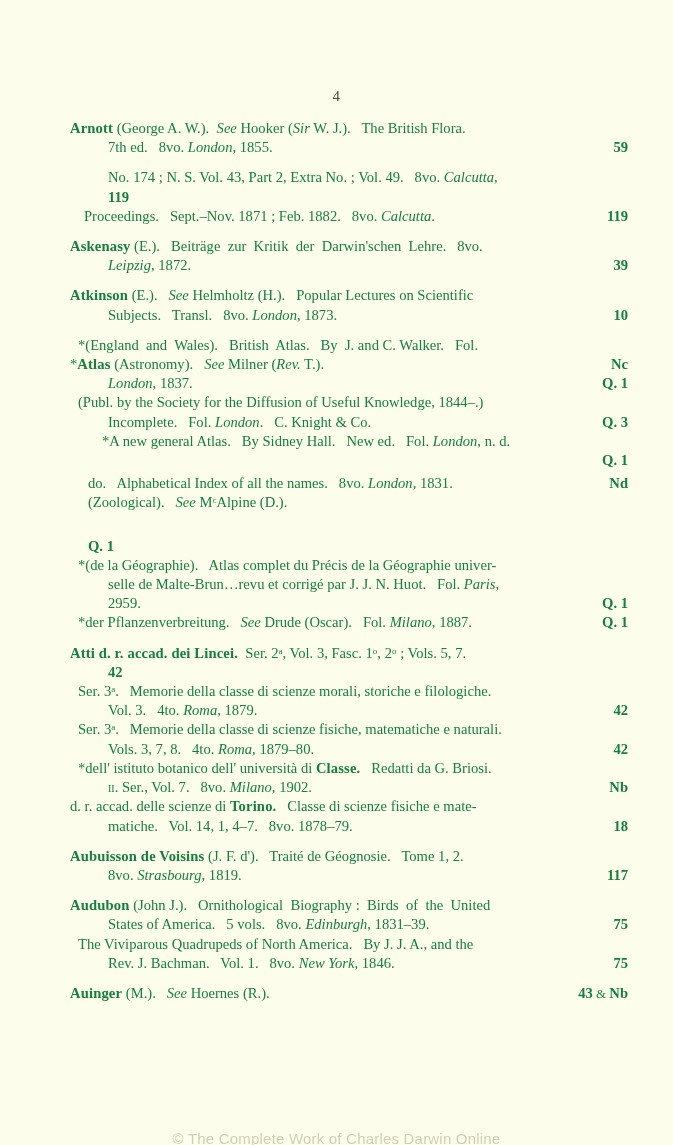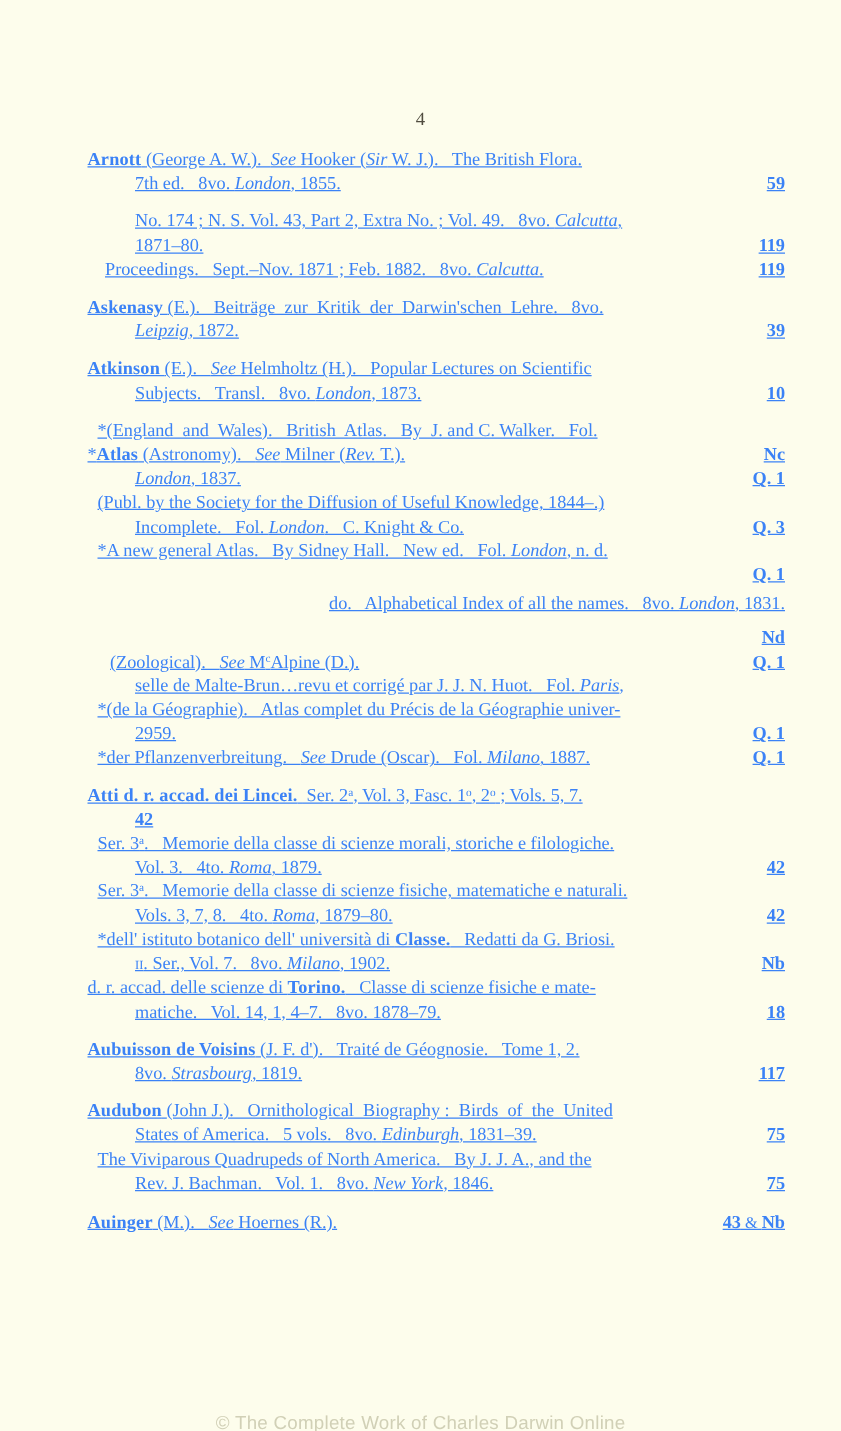--- a/index.html
+++ b/index.html
@@ -49,22 +49,21 @@
   }
   .entry:last-child { margin-bottom: 0; }
 
   
   .unit {
     position: relative;
     font-size: 14.6px;
     line-height: 19.2px;
     text-align: justify;
     text-justify: inter-word;
-    color: #3b82f6;
-    text-decoration: underline;
+    color: #15803d;
   }
 
   
   .lvl0 { padding-left: 0;    text-indent: 0; }
   .lvl1 { padding-left: 20px; text-indent: -20px; }
   .lvl3 { padding-left: 38px; text-indent: 0; }
 
   
   .hang {
     padding-left: 27px;
@@ -80,22 +79,22 @@
   }
   .ref .amp {
     font-weight: normal;
     font-size: 13px;
   }
 
   
   .spread {
     display: flex;
     justify-content: space-between;
-    align-items: flex-end;
-    gap: 8px;
+    align-items: flex-start;
+    gap: 24px;
   }
   .spread > .txt {
     flex: 1 1 auto;
     text-align: justify;
   }
   .spread > .ref {
     flex: 0 0 auto;
     text-align: right;
   }
 
@@ -151,21 +150,20 @@
         <span class="ref">59</span>
       </div>
     </div>
 
 
     <div class="entry">
       <div class="unit lvl3">
         No. 174 ; N. S. Vol. 43, Part 2, Extra No. ; Vol. 49.&nbsp;&nbsp; 8vo. <span class="ital">Calcutta</span>,
       </div>
       <div class="unit spread lvl3">
-        <span class="txt">1871–80.</span>
         <span class="ref">119</span>
       </div>
       <div class="unit spread lvl1" style="padding-left:14px;text-indent:0;">
         <span class="txt">Proceedings.&nbsp;&nbsp; Sept.–Nov. 1871 ; Feb. 1882.&nbsp;&nbsp; 8vo. <span class="ital">Calcutta</span>.</span>
         <span class="ref">119</span>
       </div>
     </div>
 
     <div class="entry">
       <div class="unit hang">
@@ -210,40 +208,40 @@
       </div>
 
       <div class="unit lvl1" style="padding-left:18px;text-indent:-10px;">
         (Publ. by the Society for the Diffusion of Useful Knowledge, 1844–.)
       </div>
       <div class="unit spread lvl3">
         <span class="txt">Incomplete.&nbsp;&nbsp; Fol. <span class="ital">London</span>.&nbsp;&nbsp; C. Knight &amp; Co.</span>
         <span class="ref">Q. 3</span>
       </div>
 
-      <div class="unit lvl1" style="padding-left:18px;text-indent:-10px;">
+      <div class="unit lvl1" style="padding-left:18px;text-indent:-10px;margin-left:24px;">
         *A new general Atlas.&nbsp;&nbsp; By Sidney Hall.&nbsp;&nbsp; New ed.&nbsp;&nbsp; Fol. <span class="ital">London</span>, n. d.
       </div>
       <div class="unit refline">Q. 1</div>
 
-      <div class="unit spread lvl1" style="padding-left:18px;text-indent:0;margin-top:4px;flex-direction:column;">
+      <div class="unit spread lvl1" style="padding-left:18px;text-indent:0;margin-top:4px;">
         <span class="txt">do.&nbsp;&nbsp; Alphabetical Index of all the names.&nbsp;&nbsp; 8vo. <span class="ital">London</span>, 1831.</span>
         <span class="ref">Nd</span>
       </div>
 
-      <div class="unit spread lvl1" style="padding-left:18px;text-indent:0;">
+      <div class="unit spread lvl1" style="padding-left:18px;text-indent:0;flex-direction:column;">
         <span class="txt">(Zoological).&nbsp;&nbsp; <span class="see">See</span> M<sup>c</sup>Alpine (D.).</span>
         <span class="ref">Q. 1</span>
       </div>
 
+      <div class="unit lvl1" style="padding-left:18px;text-indent:-10px;">
+        *(de la Géographie).&nbsp;&nbsp; Atlas complet du Précis de la Géographie univer-
+      </div>
       <div class="unit lvl3">
         selle de Malte-Brun…revu et corrigé par J. J. N. Huot.&nbsp;&nbsp; Fol. <span class="ital">Paris</span>,
-      </div>
-      <div class="unit lvl1" style="padding-left:18px;text-indent:-10px;">
-        *(de la Géographie).&nbsp;&nbsp; Atlas complet du Précis de la Géographie univer-
       </div>
       <div class="unit spread lvl3">
         <span class="txt">2959.</span>
         <span class="ref">Q. 1</span>
       </div>
 
       <div class="unit spread lvl1" style="padding-left:18px;text-indent:-10px;">
         <span class="txt">*der Pflanzenverbreitung.&nbsp;&nbsp; <span class="see">See</span> Drude (Oscar).&nbsp;&nbsp; Fol. <span class="ital">Milano</span>, 1887.</span>
         <span class="ref">Q. 1</span>
       </div>

